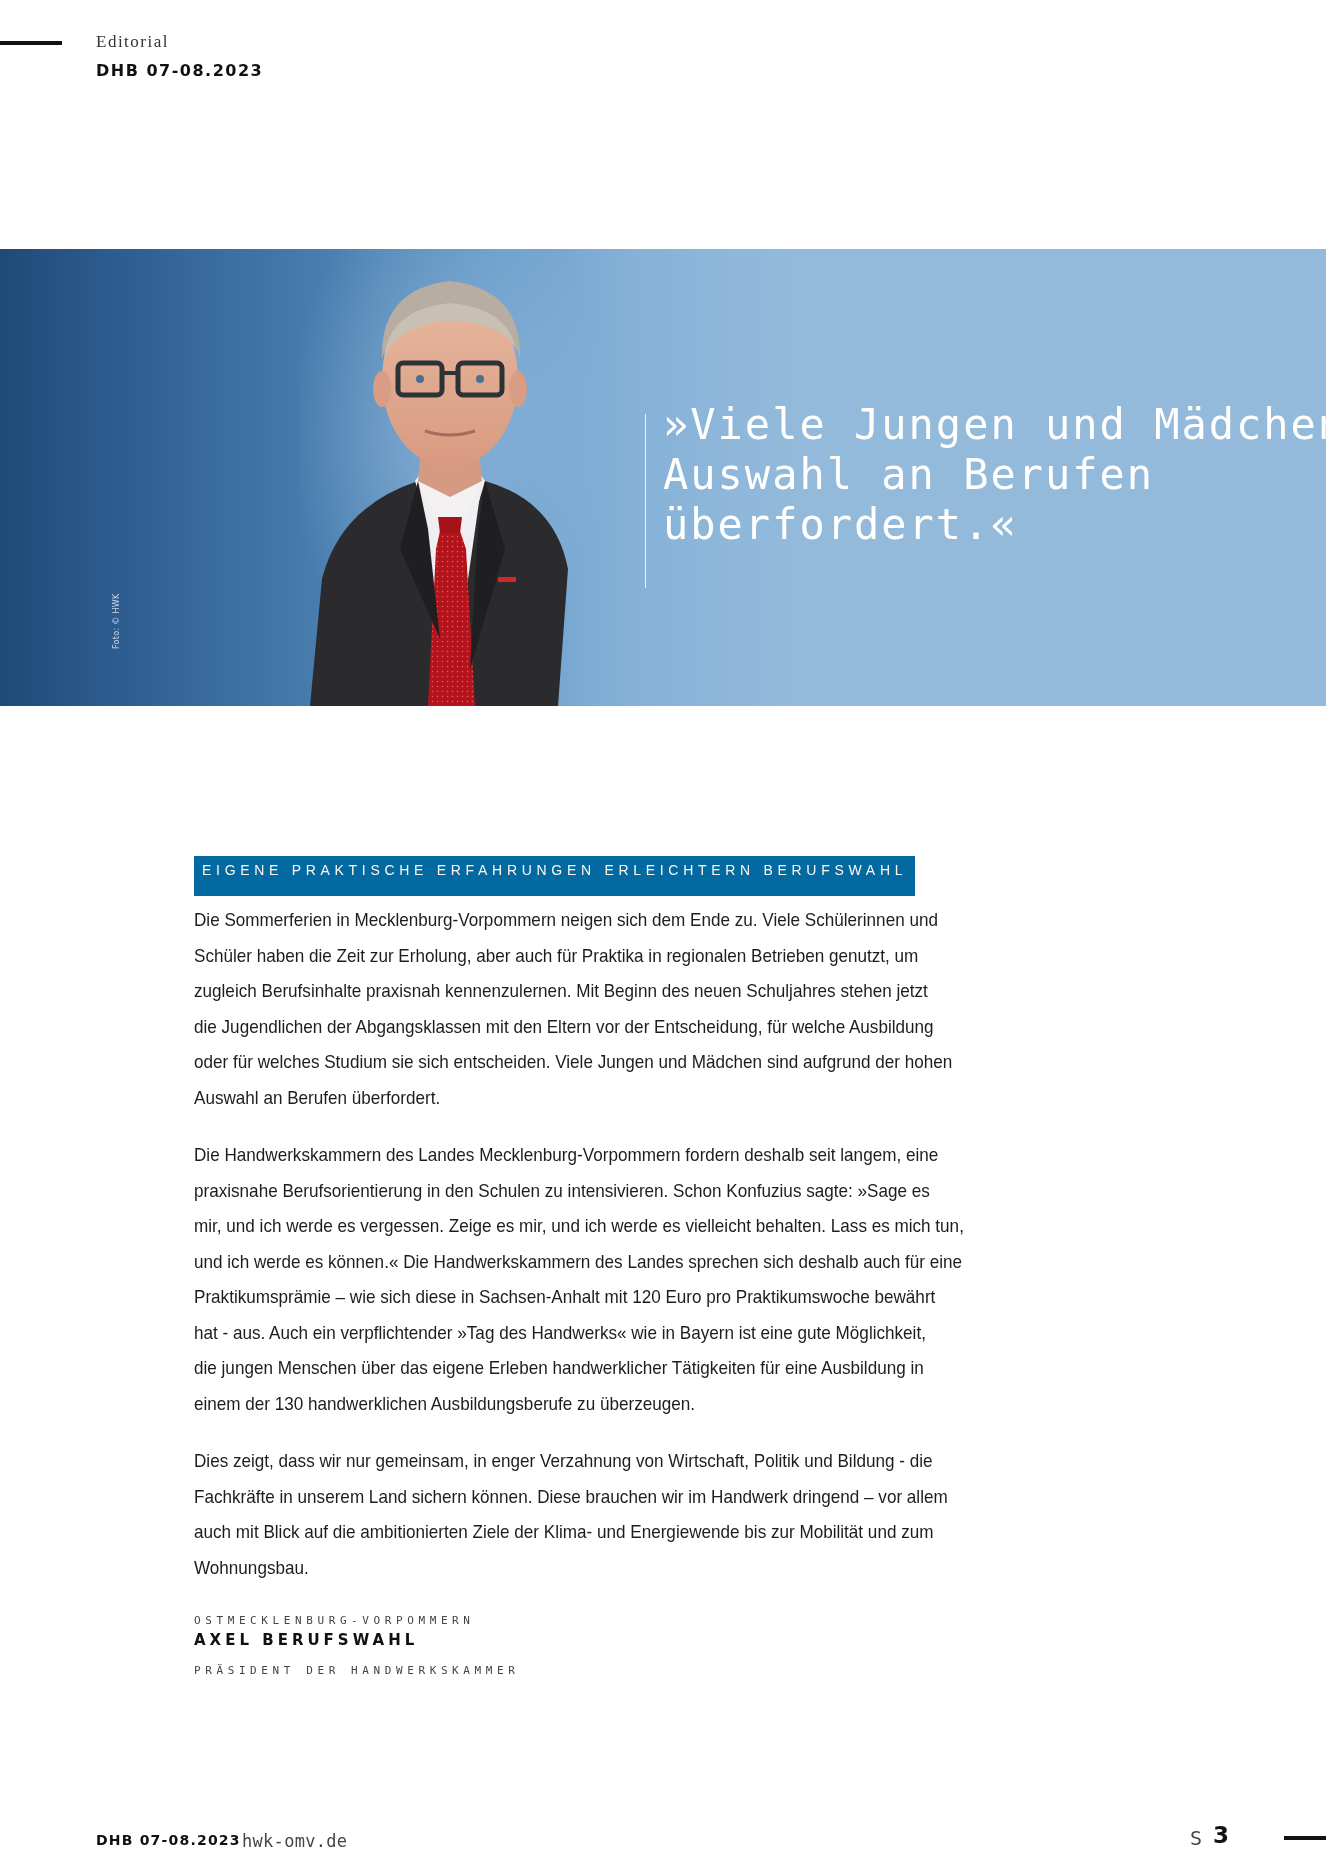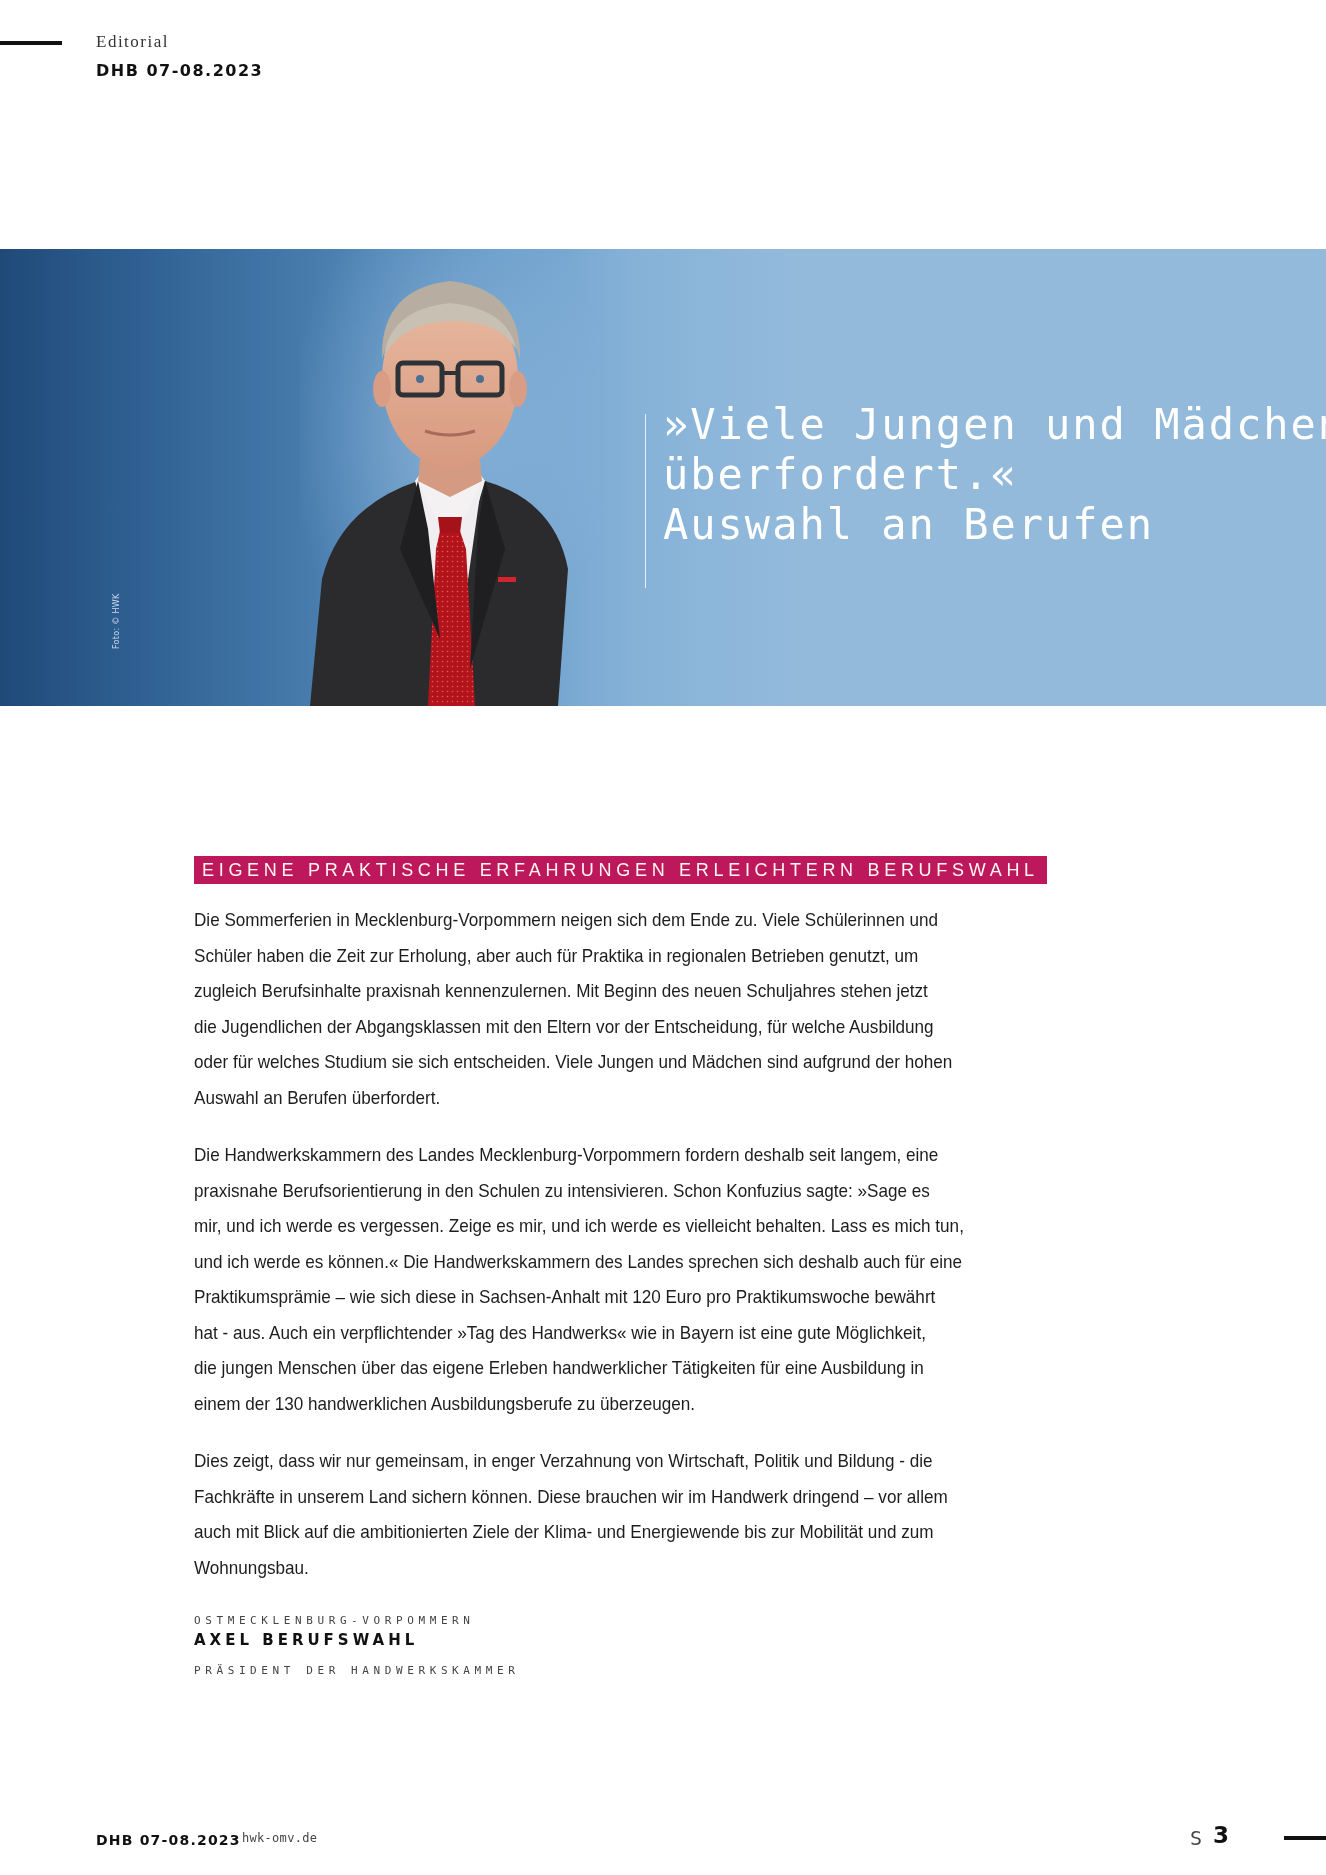--- a/index.html
+++ b/index.html
@@ -11,35 +11,35 @@
 
   .banner { position: absolute; left: 0; top: 249px; width: 1326px; height: 457px;
     background: linear-gradient(90deg, #1f4a78 0%, #2f5f92 10%, #4a7fb0 25%, #6c9fcb 38%, #86b2d8 48%, #93badb 60%, #94badb 100%);
     overflow: hidden; }
   .portrait { position: absolute; left: 300px; top: 0; width: 300px; height: 457px; }
   .photo-credit { position: absolute; left: 112px; top: 400px; transform: rotate(-90deg); transform-origin: left top; font-family: "DejaVu Sans", sans-serif; font-size: 8px; color: #c9d8ea; letter-spacing: 0.3px; white-space: nowrap; }
 
   .quote-rule { position: absolute; left: 645px; top: 414px; width: 1px; height: 174px; background: #e9f1f8; }
   .quote { position: absolute; left: 663px; top: 400px; width: 600px; font-family: "DejaVu Sans Mono", monospace; font-size: 42px; line-height: 50px; letter-spacing: 2px; color: #ffffff; }
   .quote span { display: block; white-space: nowrap; }
-  .section-title { position: absolute; left: 194px; top: 856px; height: 28px; padding: 0 8px; background: #be185d; color: #fff7ef; font-family: "Liberation Sans", sans-serif; font-size: 18px; line-height: 28px; letter-spacing: 4.7px; white-space: nowrap; }
+  .section-title { position: absolute; left: 194px; top: 856px; height: 40px; padding: 0 8px; background: #0369a1; color: #fff7ef; font-family: "Liberation Sans", sans-serif; font-size: 14px; line-height: 28px; letter-spacing: 4.7px; white-space: nowrap; }
 
   .para { position: absolute; left: 194px; width: 876px; font-family: "Liberation Sans", sans-serif; font-size: 19px; line-height: 35.5px; color: #1d1d1d; transform: scaleX(0.9); transform-origin: left top; }
   .para span { display: block; white-space: nowrap; }
   .p1 { top: 902px; }
   .p2 { top: 1137px; }
   .p3 { top: 1443px; }
 
   .sig-name { position: absolute; left: 194px; top: 1631px; font-family: "DejaVu Sans", sans-serif; font-weight: bold; font-size: 15px; letter-spacing: 4px; color: #111; }
   .sig-line { position: absolute; left: 194px; font-family: "DejaVu Sans Mono", monospace; font-size: 11px; letter-spacing: 4.6px; color: #444; }
   .sig-l1 { top: 1664px; }
   .sig-l2 { top: 1614px; }
 
   .ftr-issue { position: absolute; left: 96px; top: 1832px; font-family: "DejaVu Sans", sans-serif; font-weight: bold; font-size: 14px; letter-spacing: 1.2px; color: #111; }
-  .ftr-url { position: absolute; left: 242px; top: 1831px; font-family: "DejaVu Sans Mono", monospace; font-size: 12px; color: #444; letter-spacing: 0.3px; }
+  .ftr-url { position: absolute; left: 242px; top: 1831px; font-family: "DejaVu Sans Mono", monospace; font-size: 17px; color: #444; letter-spacing: 0.3px; }
   .ftr-s { position: absolute; left: 1190px; top: 1826px; font-family: "DejaVu Sans Mono", monospace; font-size: 20px; color: #444; }
   .ftr-num { position: absolute; left: 1213px; top: 1822px; font-family: "DejaVu Sans", sans-serif; font-weight: bold; font-size: 23px; color: #111; }
   .ftr-bar { position: absolute; left: 1284px; top: 1836px; width: 42px; height: 4px; background: #111; }
 </style>
 </head>
 <body>
 
 <div class="hdr-bar"></div>
 <div class="hdr-section">Editorial</div>
 <div class="hdr-issue">DHB 07-08.2023</div>
@@ -92,22 +92,22 @@
     <circle cx="180" cy="130" r="4" fill="#4d6f8f"></circle>
 
     <path d="M125 182 Q150 190 175 182" stroke="#a86a5a" stroke-width="3" fill="none"></path>
   </svg>
   <div class="photo-credit">Foto: © HWK</div>
 </div>
 
 <div class="quote-rule"></div>
 <div class="quote">
   <span>»Viele Jungen und Mädchen</span>
+  <span>Auswahl an Berufen</span>
   <span>überfordert.«</span>
-  <span>Auswahl an Berufen</span>
 </div>
 
 <div class="section-title">EIGENE PRAKTISCHE ERFAHRUNGEN ERLEICHTERN BERUFSWAHL</div>
 
 <div class="para p1">
   <span>Die Sommerferien in Mecklenburg-Vorpommern neigen sich dem Ende zu. Viele Schülerinnen und</span>
   <span>Schüler haben die Zeit zur Erholung, aber auch für Praktika in regionalen Betrieben genutzt, um</span>
   <span>zugleich Berufsinhalte praxisnah kennenzulernen. Mit Beginn des neuen Schuljahres stehen jetzt</span>
   <span>die Jugendlichen der Abgangsklassen mit den Eltern vor der Entscheidung, für welche Ausbildung</span>
   <span>oder für welches Studium sie sich entscheiden. Viele Jungen und Mädchen sind aufgrund der hohen</span>

